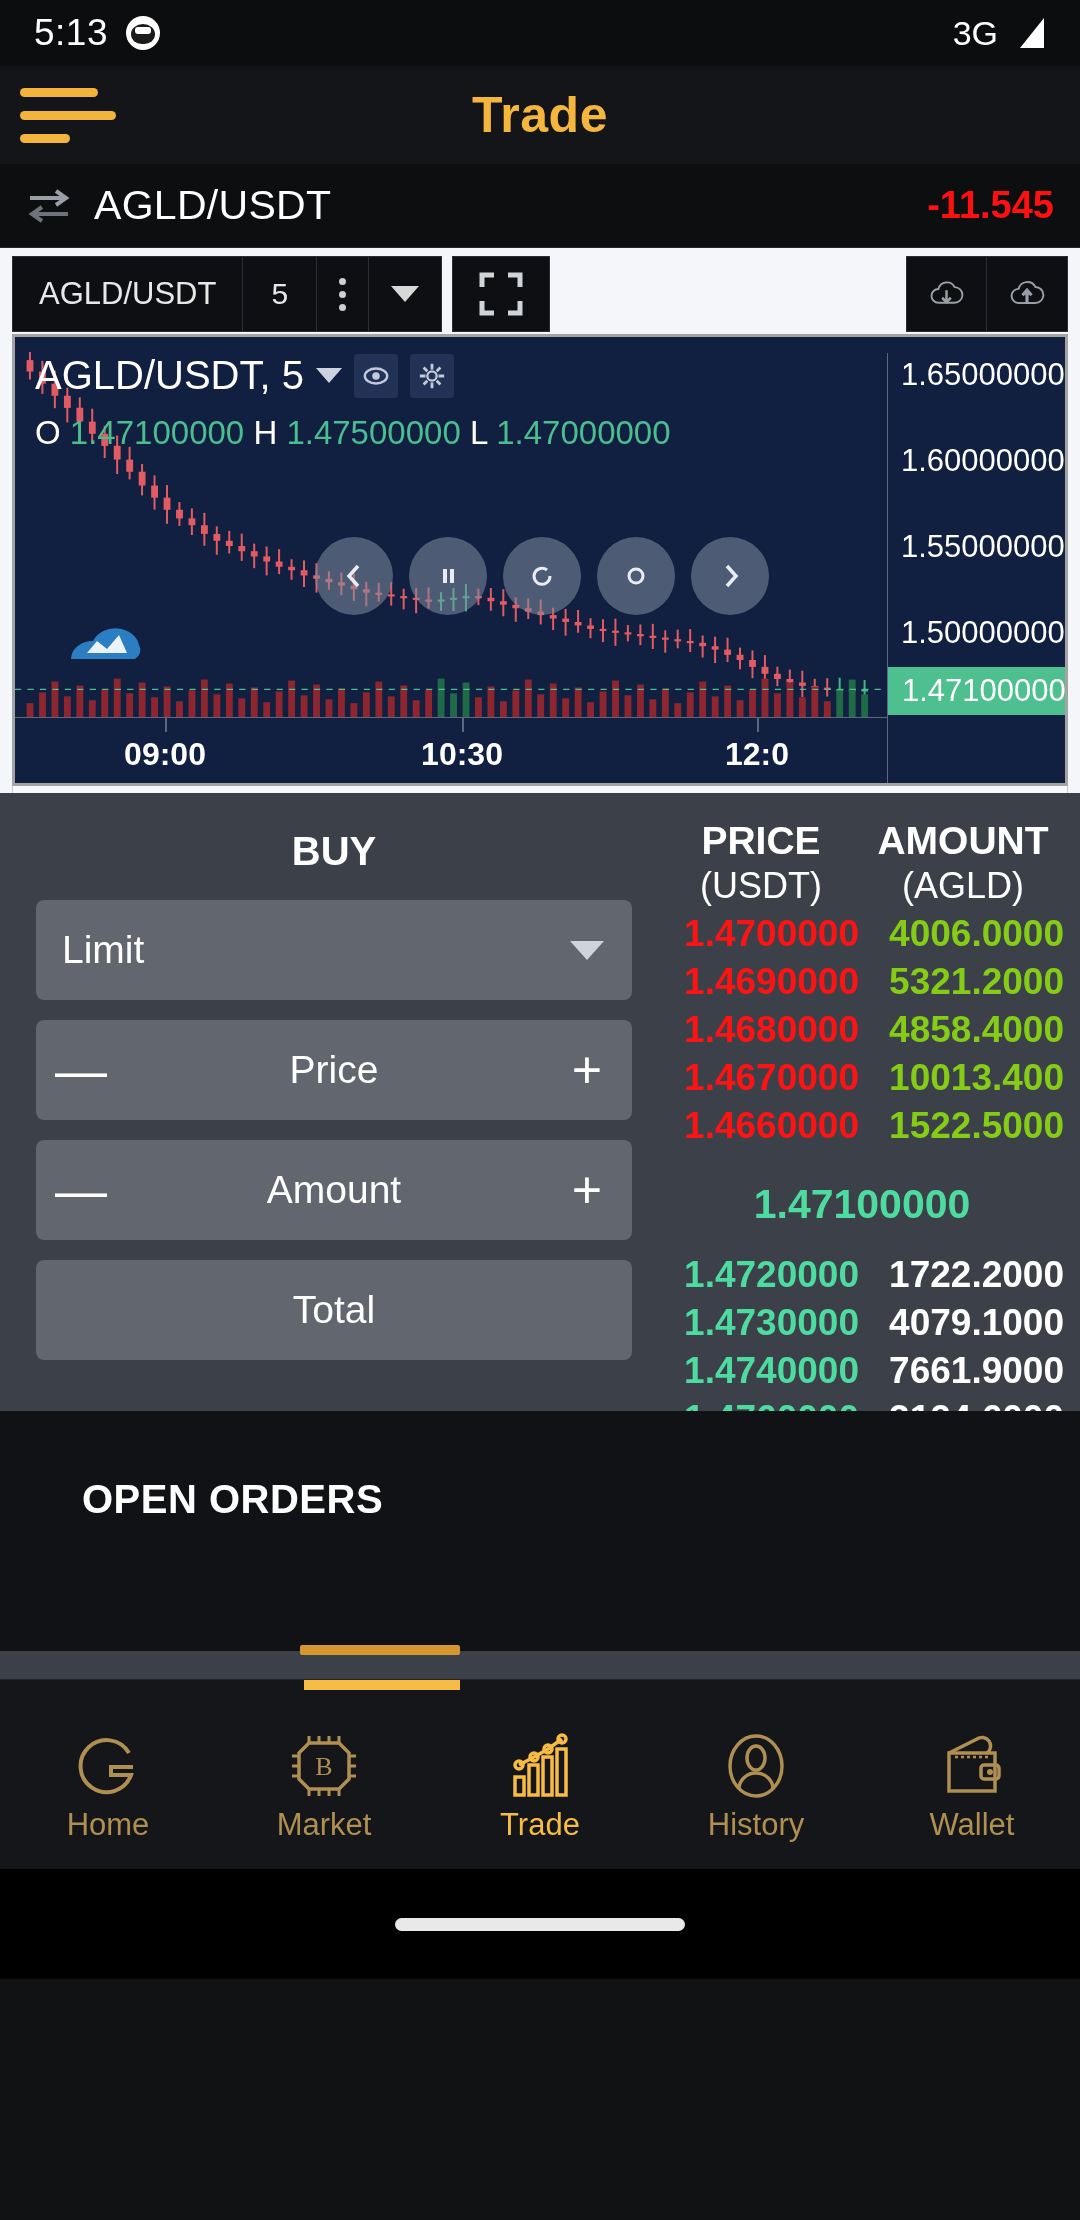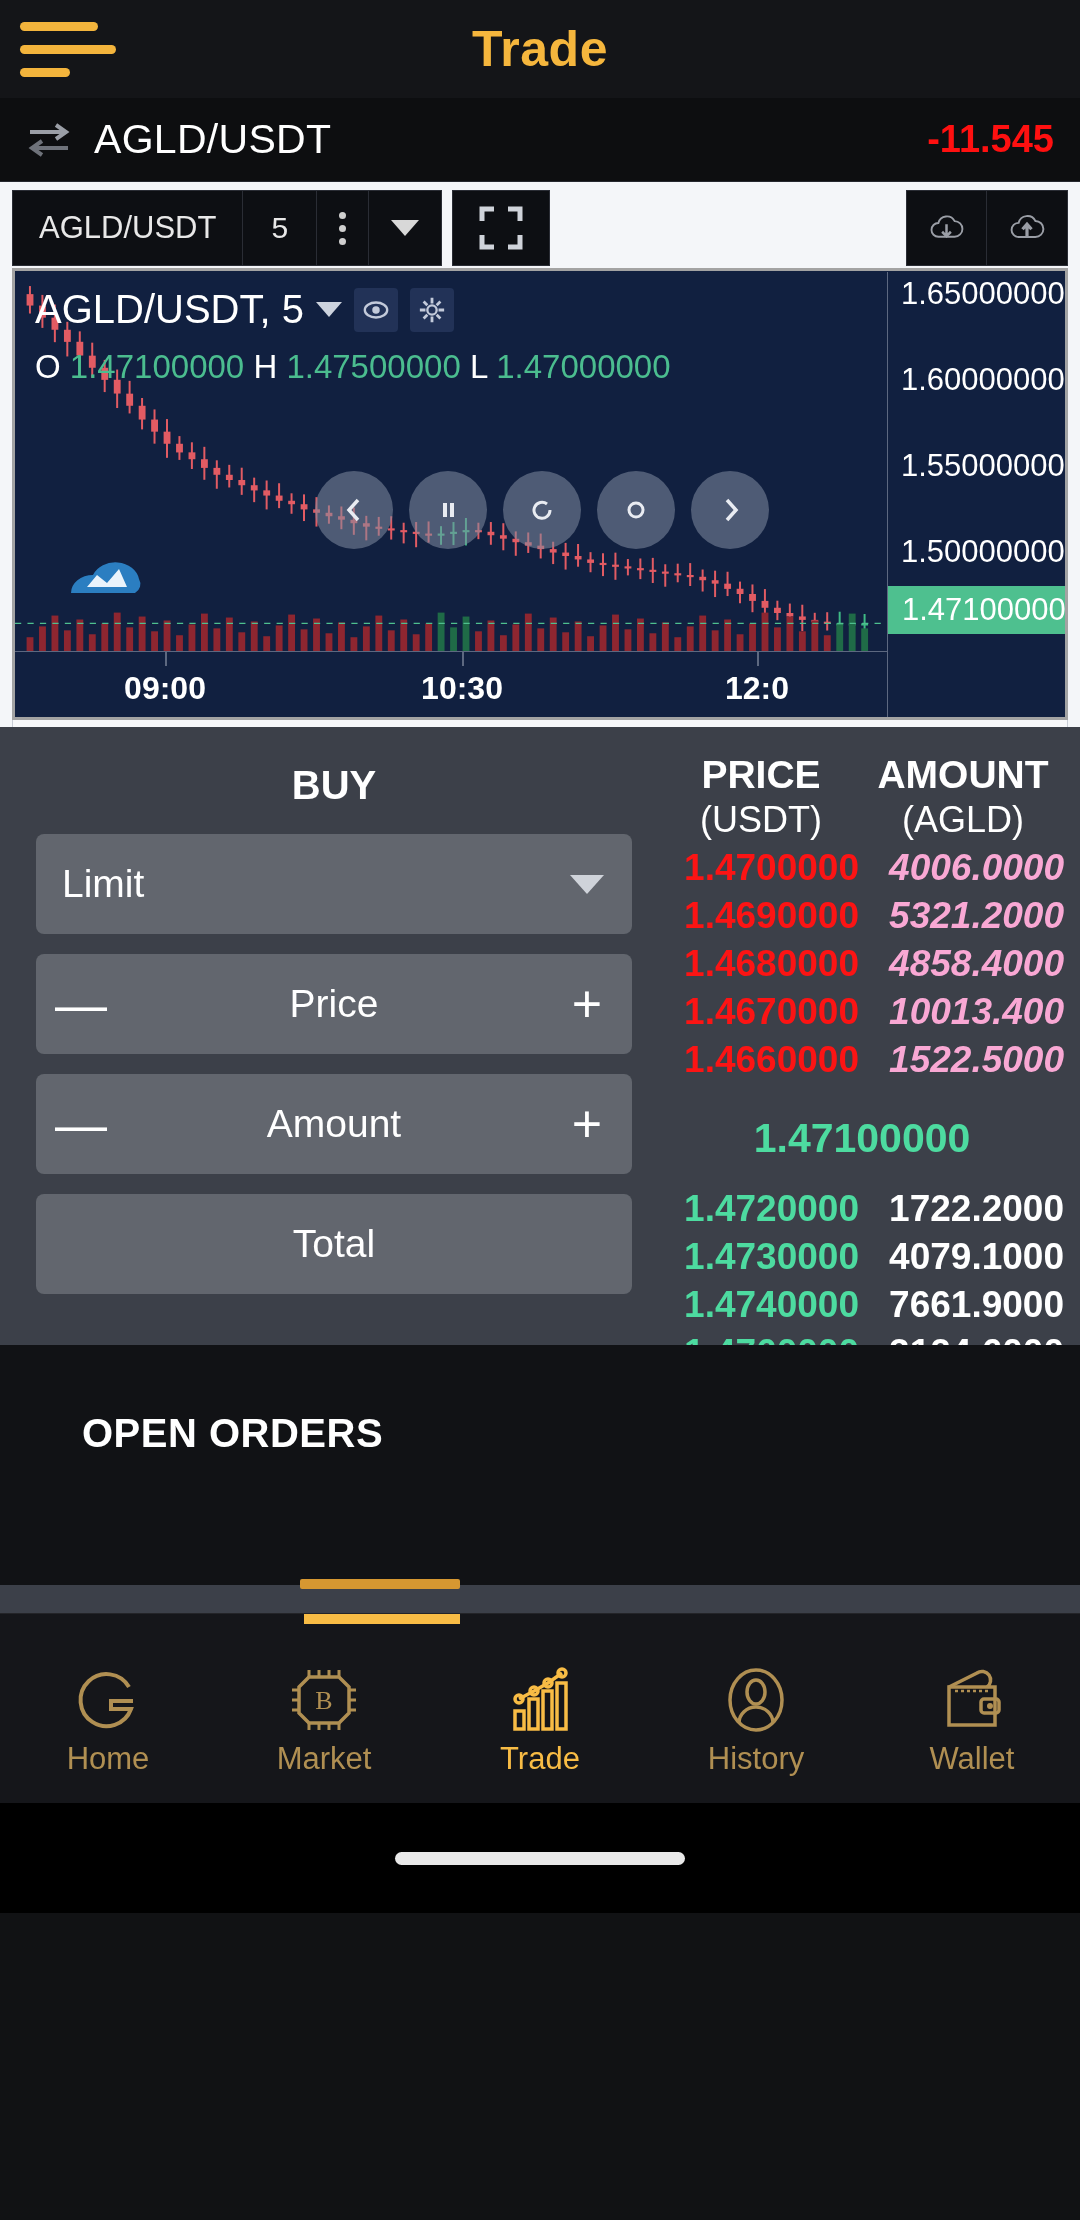--- a/index.html
+++ b/index.html
@@ -92,21 +92,21 @@
   }
   .legend-btn{
     width:44px;height:44px;background:#223257;display:flex;align-items:center;justify-content:center;
     border-radius:4px;
   }
   .ohlc{ margin-top:10px; font-size:33px; line-height:1.5; white-space:nowrap; }
   .ohlc .k{ color:#fff; }
   .ohlc .v{ color:#4bbd8f; }
 
   .yaxis{
-    position:absolute; right:0; top:1px; bottom:0; width:178px;
+    position:absolute; right:0; top:16px; bottom:0; width:178px;
     border-left:1px solid #5d6880; z-index:5;
   }
   .ytick{
     position:absolute; right:0; width:178px; color:#fff; font-size:31px;
     padding-left:14px; transform:translateY(-50%);
   }
   .ylast{
     position:absolute; right:0; left:0; background:#4ec08f; color:#fff;
     font-size:31px; padding:6px 0 6px 14px; transform:translateY(-50%);
   }
@@ -178,21 +178,21 @@
   
   .orderbook{ flex:1; padding-top:26px; padding-right:16px; }
   .ob-head{ display:flex; }
   .ob-head-col{ flex:1; text-align:center; }
   .ob-head-t{ color:#fff; font-size:39px; font-weight:bold; display:block; }
   .ob-head-s{ color:#fff; font-size:36px; display:block; margin-top:2px; }
   .ob-row{ display:flex; margin-top:6px; }
   .ob-price{ flex:1; text-align:right; font-size:37px; font-weight:bold; padding-right:6px; }
   .ob-amt{ flex:1; text-align:right; font-size:37px; font-weight:bold; }
   .ask .ob-price{ color:#fc1414; }
-  .ask .ob-amt{ color:#f9a8d4;font-style:italic; }
+  .ask .ob-amt{ color:#84cc16; }
   .bid .ob-price{ color:#4ddba0; }
   .bid .ob-amt{ color:#ffffff; }
   .ob-mid{
     text-align:center; color:#4ddba0; font-size:41px; font-weight:bold;
     margin:34px 0 26px 0;
   }
 
   
   .openorders{
     background:#111215; height:240px; padding:66px 0 0 38px;
@@ -224,20 +224,32 @@
   .homeindicator{
     height:110px; background:#000; display:flex; align-items:center; justify-content:center;
   }
   .homebar{ width:290px; height:13px; background:#e9e9e9; border-radius:8px; }
 </style>
 </head>
 <body>
 
 <div id="app">
 
+  <div class="statusbar">
+    <span class="sb-time">5:13</span>
+    <span class="sb-owl"></span>
+    <span class="sb-right">
+      <span class="sb-3g">3G</span>
+      <span class="sb-signal">
+        <svg viewBox="0 0 36 34" width="36" height="34">
+            <path d="M34 2 L34 32 L10 32 Z" fill="#fff"></path>
+          </svg>
+      </span>
+    </span>
+  </div>
 
   <div class="header">
     <div class="burger">
       <span></span>
         <span></span>
         <span></span>
     </div>
     <div class="header-title">Trade</div>
   </div>
 

